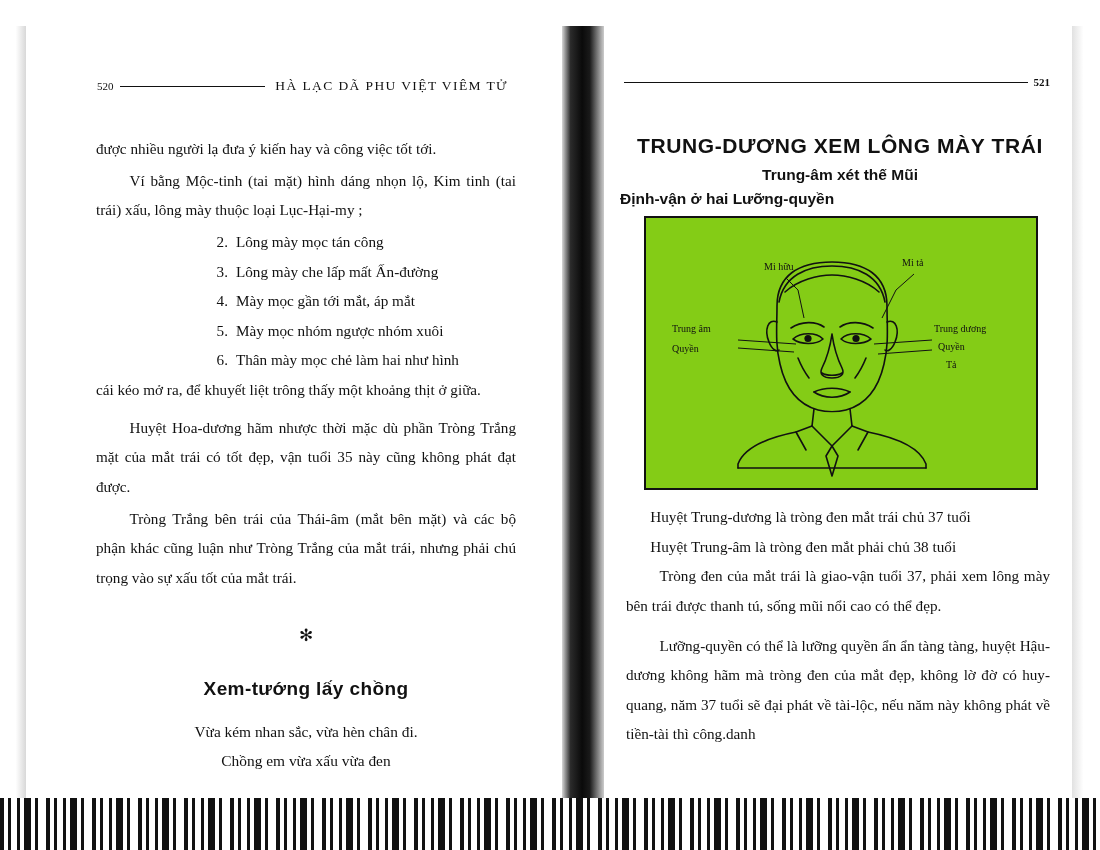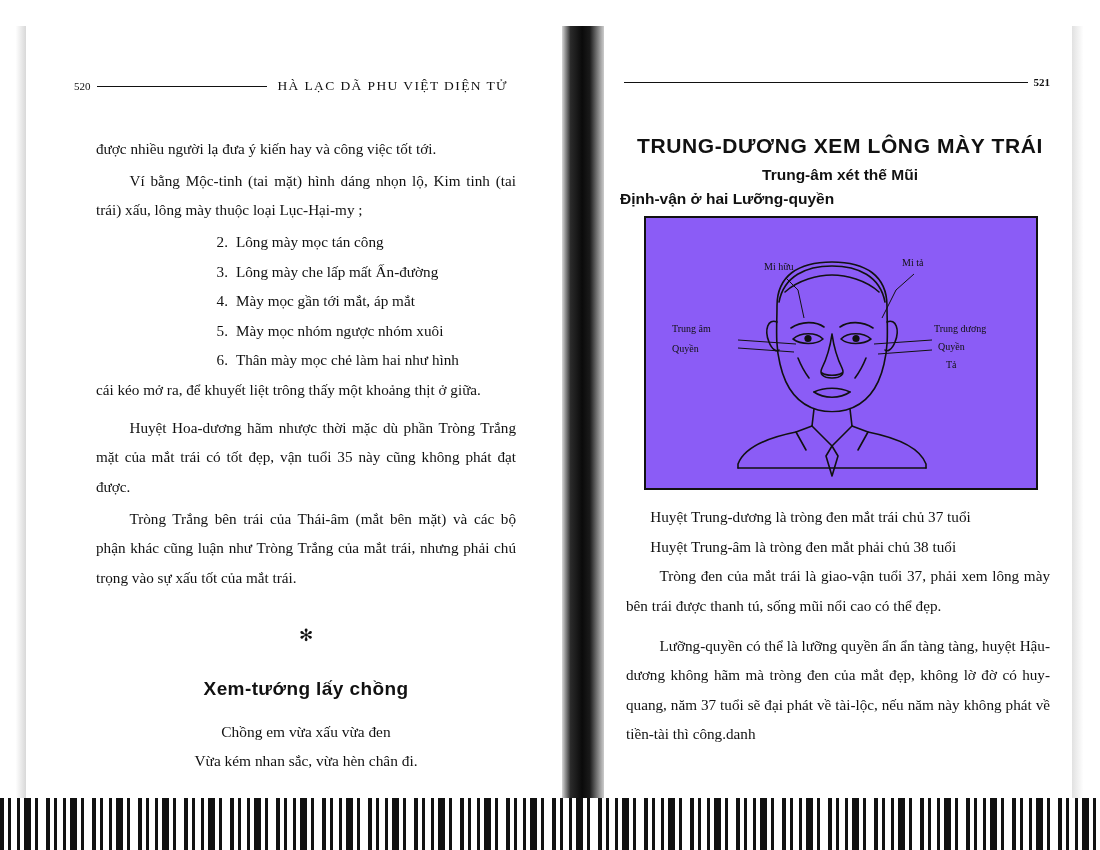--- a/index.html
+++ b/index.html
@@ -102,21 +102,21 @@
   }
 
   
   .lhead {
     left: 74px;
     top: 78px;
     width: 440px;
     display: flex;
     align-items: center;
   }
-  .lhead .folio { margin-right: 2px; }
+  .lhead .folio { margin-right: 2px; margin-left: 23px; }
   .lhead .rule-a { flex: 1 1 auto; min-width: 20px; }
   .lhead .title { padding: 0 6px; }
 
   
   .rhead {
     left: 620px;
     top: 76px;
     width: 430px;
     display: flex;
     align-items: center;
@@ -215,21 +215,21 @@
     font-size: 15.5px;
   }
 
   .figure {
     position: absolute;
     left: 644px;
     top: 216px;
     width: 390px;
     height: 270px;
     border: 2px solid #111;
-    background: #8b5cf6;
+    background: #84cc16;
   }
   .figure svg { display: block; }
   .fig-label {
     font-family: "Liberation Serif", serif;
     font-size: 10px;
     fill: #111;
   }
 
   .right-body {
     position: absolute;
@@ -251,21 +251,21 @@
 <div class="edge-left"></div>
 <div class="edge-right"></div>
 <div class="gutter"></div>
 <div class="top-shadow"></div>
 
 <div class="page page-left"></div>
 
 <div class="runhead lhead">
   <span class="folio">520</span>
   <span class="rule rule-a"></span>
-  <span class="title">HÀ LẠC DÃ PHU VIỆT DIỆN TỬ</span>
+  <span class="title">HÀ LẠC DÃ PHU VIỆT VIÊM TỬ</span>
 </div>
 
 <div class="body left-body">
   <p>được nhiều người lạ đưa ý  kiến hay và công việc tốt tới.</p>
   <p class="indent">Ví bằng Mộc-tinh (tai mặt) hình dáng nhọn lộ, Kim tinh (tai trái) xấu, lông mày thuộc loại Lục-Hại-my ;</p>
 
   <div class="luchai">
     <div class="luchai-row">
       <span class="luchai-lead"></span>
       <span class="luchai-num">2.</span>
@@ -295,22 +295,22 @@
 
   <p>cái kéo mở ra, để khuyết liệt trông  thấy một khoảng thịt ở giữa.</p>
 
   <p class="indent" style="margin-top:8px">Huyệt Hoa-dương hãm nhược thời mặc dù phần Tròng Trắng mặt của mắt trái có tốt đẹp, vận tuổi 35 này cũng không phát đạt được.</p>
   <p class="indent" style="">Tròng Trắng bên trái của Thái-âm (mắt bên mặt) và các bộ phận khác cũng luận như Tròng Trắng của mắt trái, nhưng phải chú trọng vào sự xấu tốt của mắt trái.</p>
 
   <div class="aster">✻</div>
 
   <div class="subhead">Xem-tướng lấy chồng</div>
 
+  <div class="verse">Vừa kém nhan sắc, vừa hèn chân đi.</div>
   <div class="verse">Chồng em vừa xấu vừa đen</div>
-  <div class="verse">Vừa kém nhan sắc, vừa hèn chân đi.</div>
 </div>
 
 <div class="page page-right"></div>
 
 <div class="runhead rhead">
   <span class="rule rule-b"></span>
   <span class="folio">521</span>
 </div>
 
 <div class="rtitle">TRUNG-DƯƠNG XEM  LÔNG MÀY TRÁI</div>

